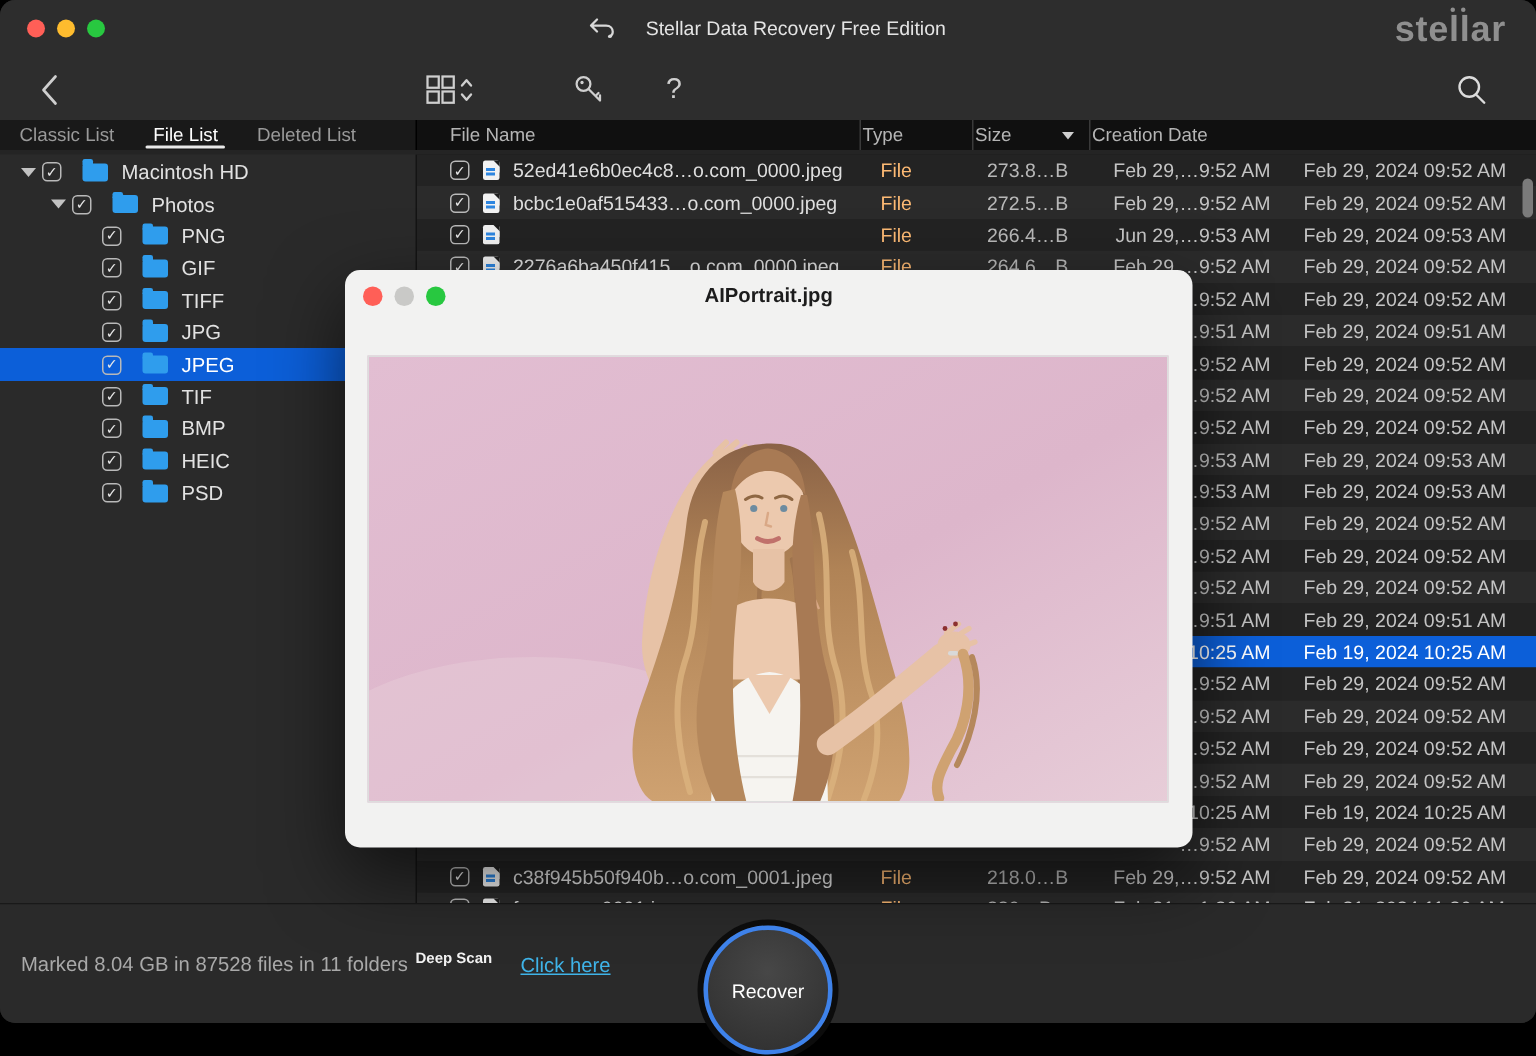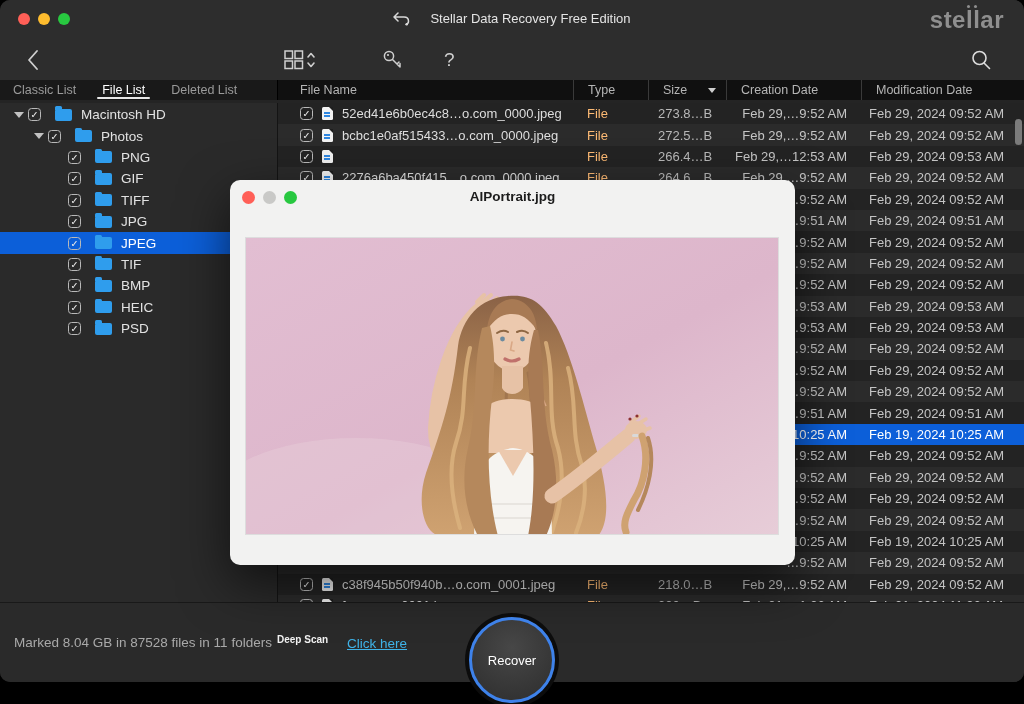--- a/index.html
+++ b/index.html
@@ -22,21 +22,21 @@
   .tool svg { display:block; }
   .t-back{left:26px} .t-view{left:284px} .t-key{left:382px} .t-help{left:444px; font-size:19px;} .t-search{right:32px}
 
   
   .strip { position:absolute; top:80px; left:0; width:100%; height:20px; display:flex; }
   .tabs { width:278px; background:#191919; display:flex; align-items:stretch; border-right:1px solid #000; }
   .tab { display:flex; align-items:center; padding:0 13px; font-size:12.5px; color:#9a9a9a; position:relative; cursor:pointer; }
   .tab.active { color:#fff; }
   .tab.active::after { content:""; position:absolute; left:8px; right:8px; bottom:1px; height:2px; background:#e8e8e8; border-radius:1px; }
   .cols { flex:1; background:#101010; display:grid; grid-template-columns:295px 75px 78px 135px 1fr; color:#b5b5b5; font-size:12.5px; }
-  .colcell { display:flex; align-items:center; padding-left:14px; }
+  .colcell { display:flex; align-items:center; padding-left:1px; }
   .colcell.first { padding-left:22px; }
   .colcell + .colcell { border-left:1px solid #3a3a3a; }
   .colcell .sort { margin-left:auto; margin-right:10px; width:0; height:0; border-left:4.5px solid transparent; border-right:4.5px solid transparent; border-top:5px solid #cfcfcf; }
 
   
   .main { position:absolute; top:103px; left:0; width:100%; height:499px; display:flex; }
   .sidebar { width:278px; background:#2a2a2a; border-right:1px solid #141414; padding-top:1px; position:relative; }
   .tree-row { height:21.4px; display:flex; align-items:center; color:#e2e2e2; font-size:13.5px; cursor:pointer; }
   .tree-row.selected { background:#0c5fd9; color:#fff; }
   .caret { width:18px; display:flex; justify-content:center; }
@@ -141,21 +141,20 @@
       <span class="tab">Deleted List</span>
     </div>
     <div class="cols">
       <span class="colcell first">File Name</span>
       <span class="colcell">Type</span>
       <span class="colcell">
           <span>Size</span>
           <span class="sort"></span>
         </span>
       <span class="colcell">Creation Date</span>
-      <span class="colcell">Modification Date</span>
     </div>
   </div>
 
   <div class="main">
     <div class="sidebar" id="tree">
         <div class="tree-row" style="padding-left: 10px;">
           <span class="caret"></span>
           <span class="cb">✓</span>
           <span class="folder"></span>
           <span>Macintosh HD</span>
@@ -245,21 +244,21 @@
           <span class="c-cre">Feb 29,…9:52 AM</span>
           <span class="c-mod">Feb 29, 2024 09:52 AM</span>
         </div>
         <div class="row odd">
           <span class="c-name">
             <span class="cb">✓</span>
             <span class="doc"></span>
           </span>
           <span class="c-type">File</span>
           <span class="c-size">266.4…B</span>
-          <span class="c-cre">Feb 29,…12:53 AM</span>
+          <span class="c-cre">Jun 29,…9:53 AM</span>
           <span class="c-mod">Feb 29, 2024 09:53 AM</span>
         </div>
         <div class="row even">
           <span class="c-name">
             <span class="cb">✓</span>
             <span class="doc"></span>
             <span class="fname">2276a6ba450f415…o.com_0000.jpeg</span>
           </span>
           <span class="c-type">File</span>
           <span class="c-size">264.6…B</span>

